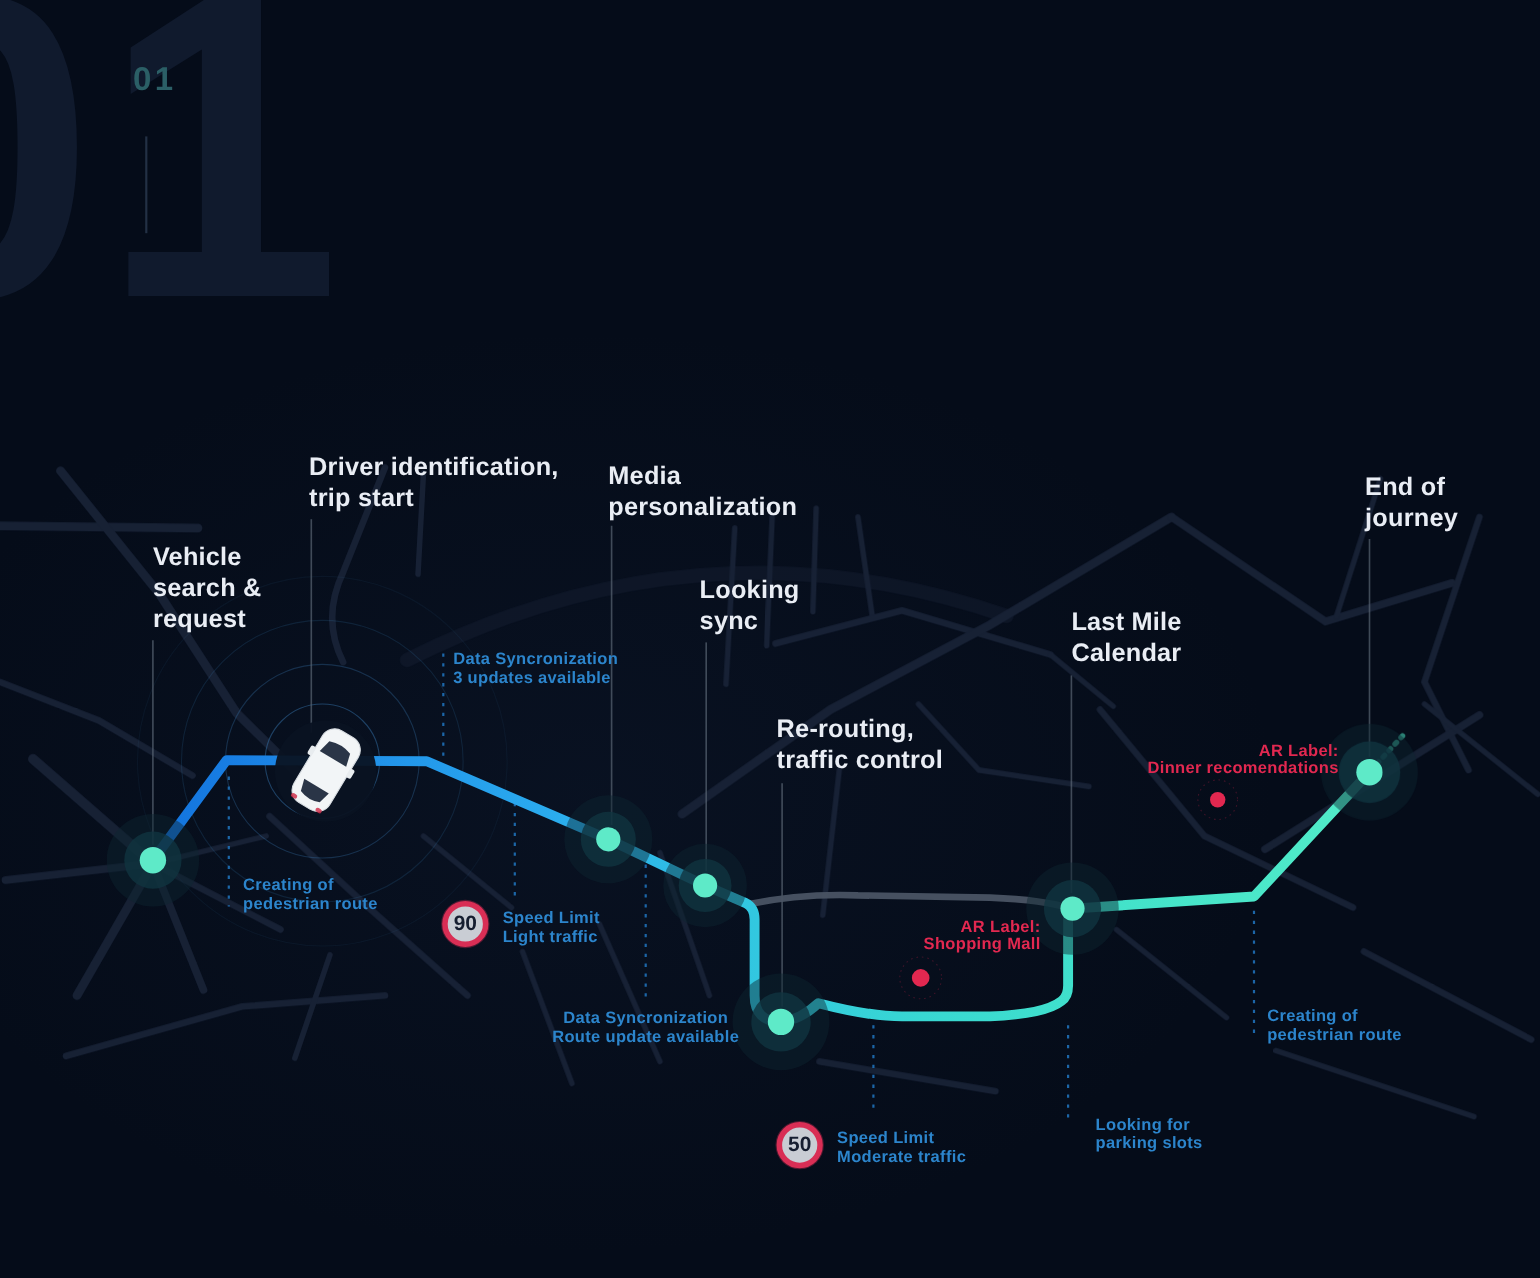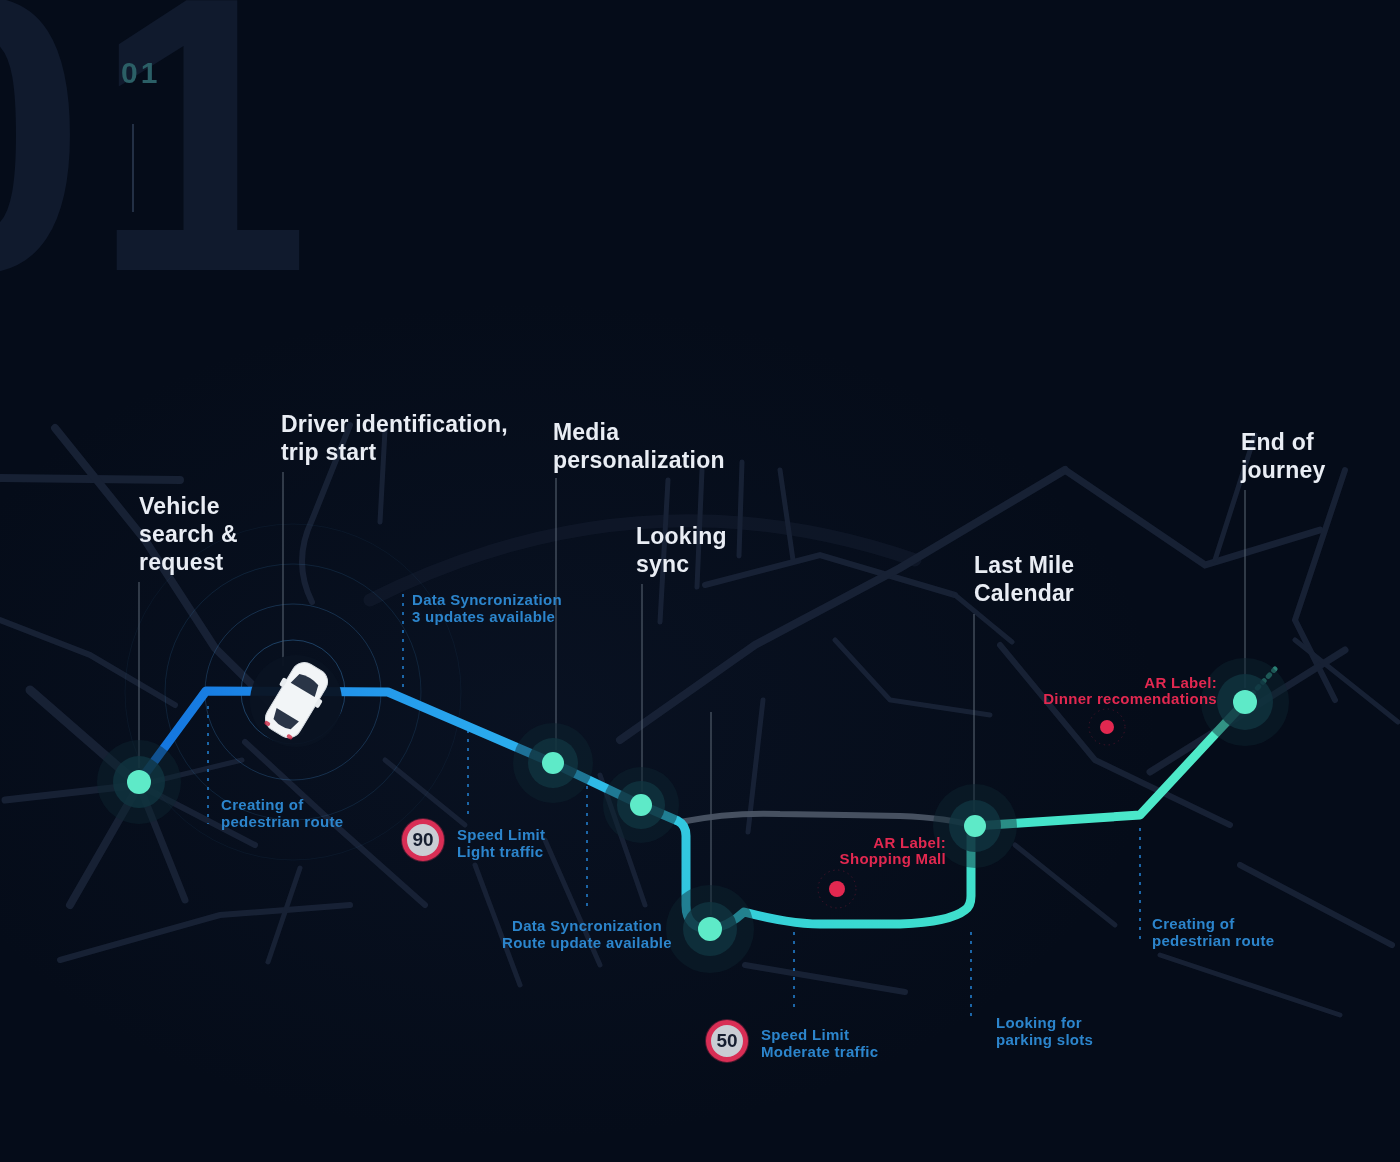--- a/index.html
+++ b/index.html
@@ -208,20 +208,22 @@
 
   <div class="abs stage-label" style="left:139px;top:492px">Vehicle
 search &amp;
 request</div>
   <div class="abs stage-label" style="left:553px;top:418px">Media
 personalization</div>
   <div class="abs stage-label" style="left:281px;top:410px">Driver identification,
 trip start</div>
   <div class="abs stage-label" style="left:636px;top:522px">Looking
 sync</div>
+  <div class="abs stage-label" style="left:706px;top:648px">Re-routing,
+traffic control</div>
   <div class="abs stage-label" style="left:974px;top:551px">Last Mile
 Calendar</div>
   <div class="abs stage-label" style="left:1241px;top:428px">End of
 journey</div>
 
   <div class="abs note" style="left:412px;top:591px">Data Syncronization
 3 updates available</div>
   <div class="abs note" style="left:221px;top:796px">Creating of
 pedestrian route</div>
   <div class="abs note" style="left:457px;top:826px">Speed Limit

